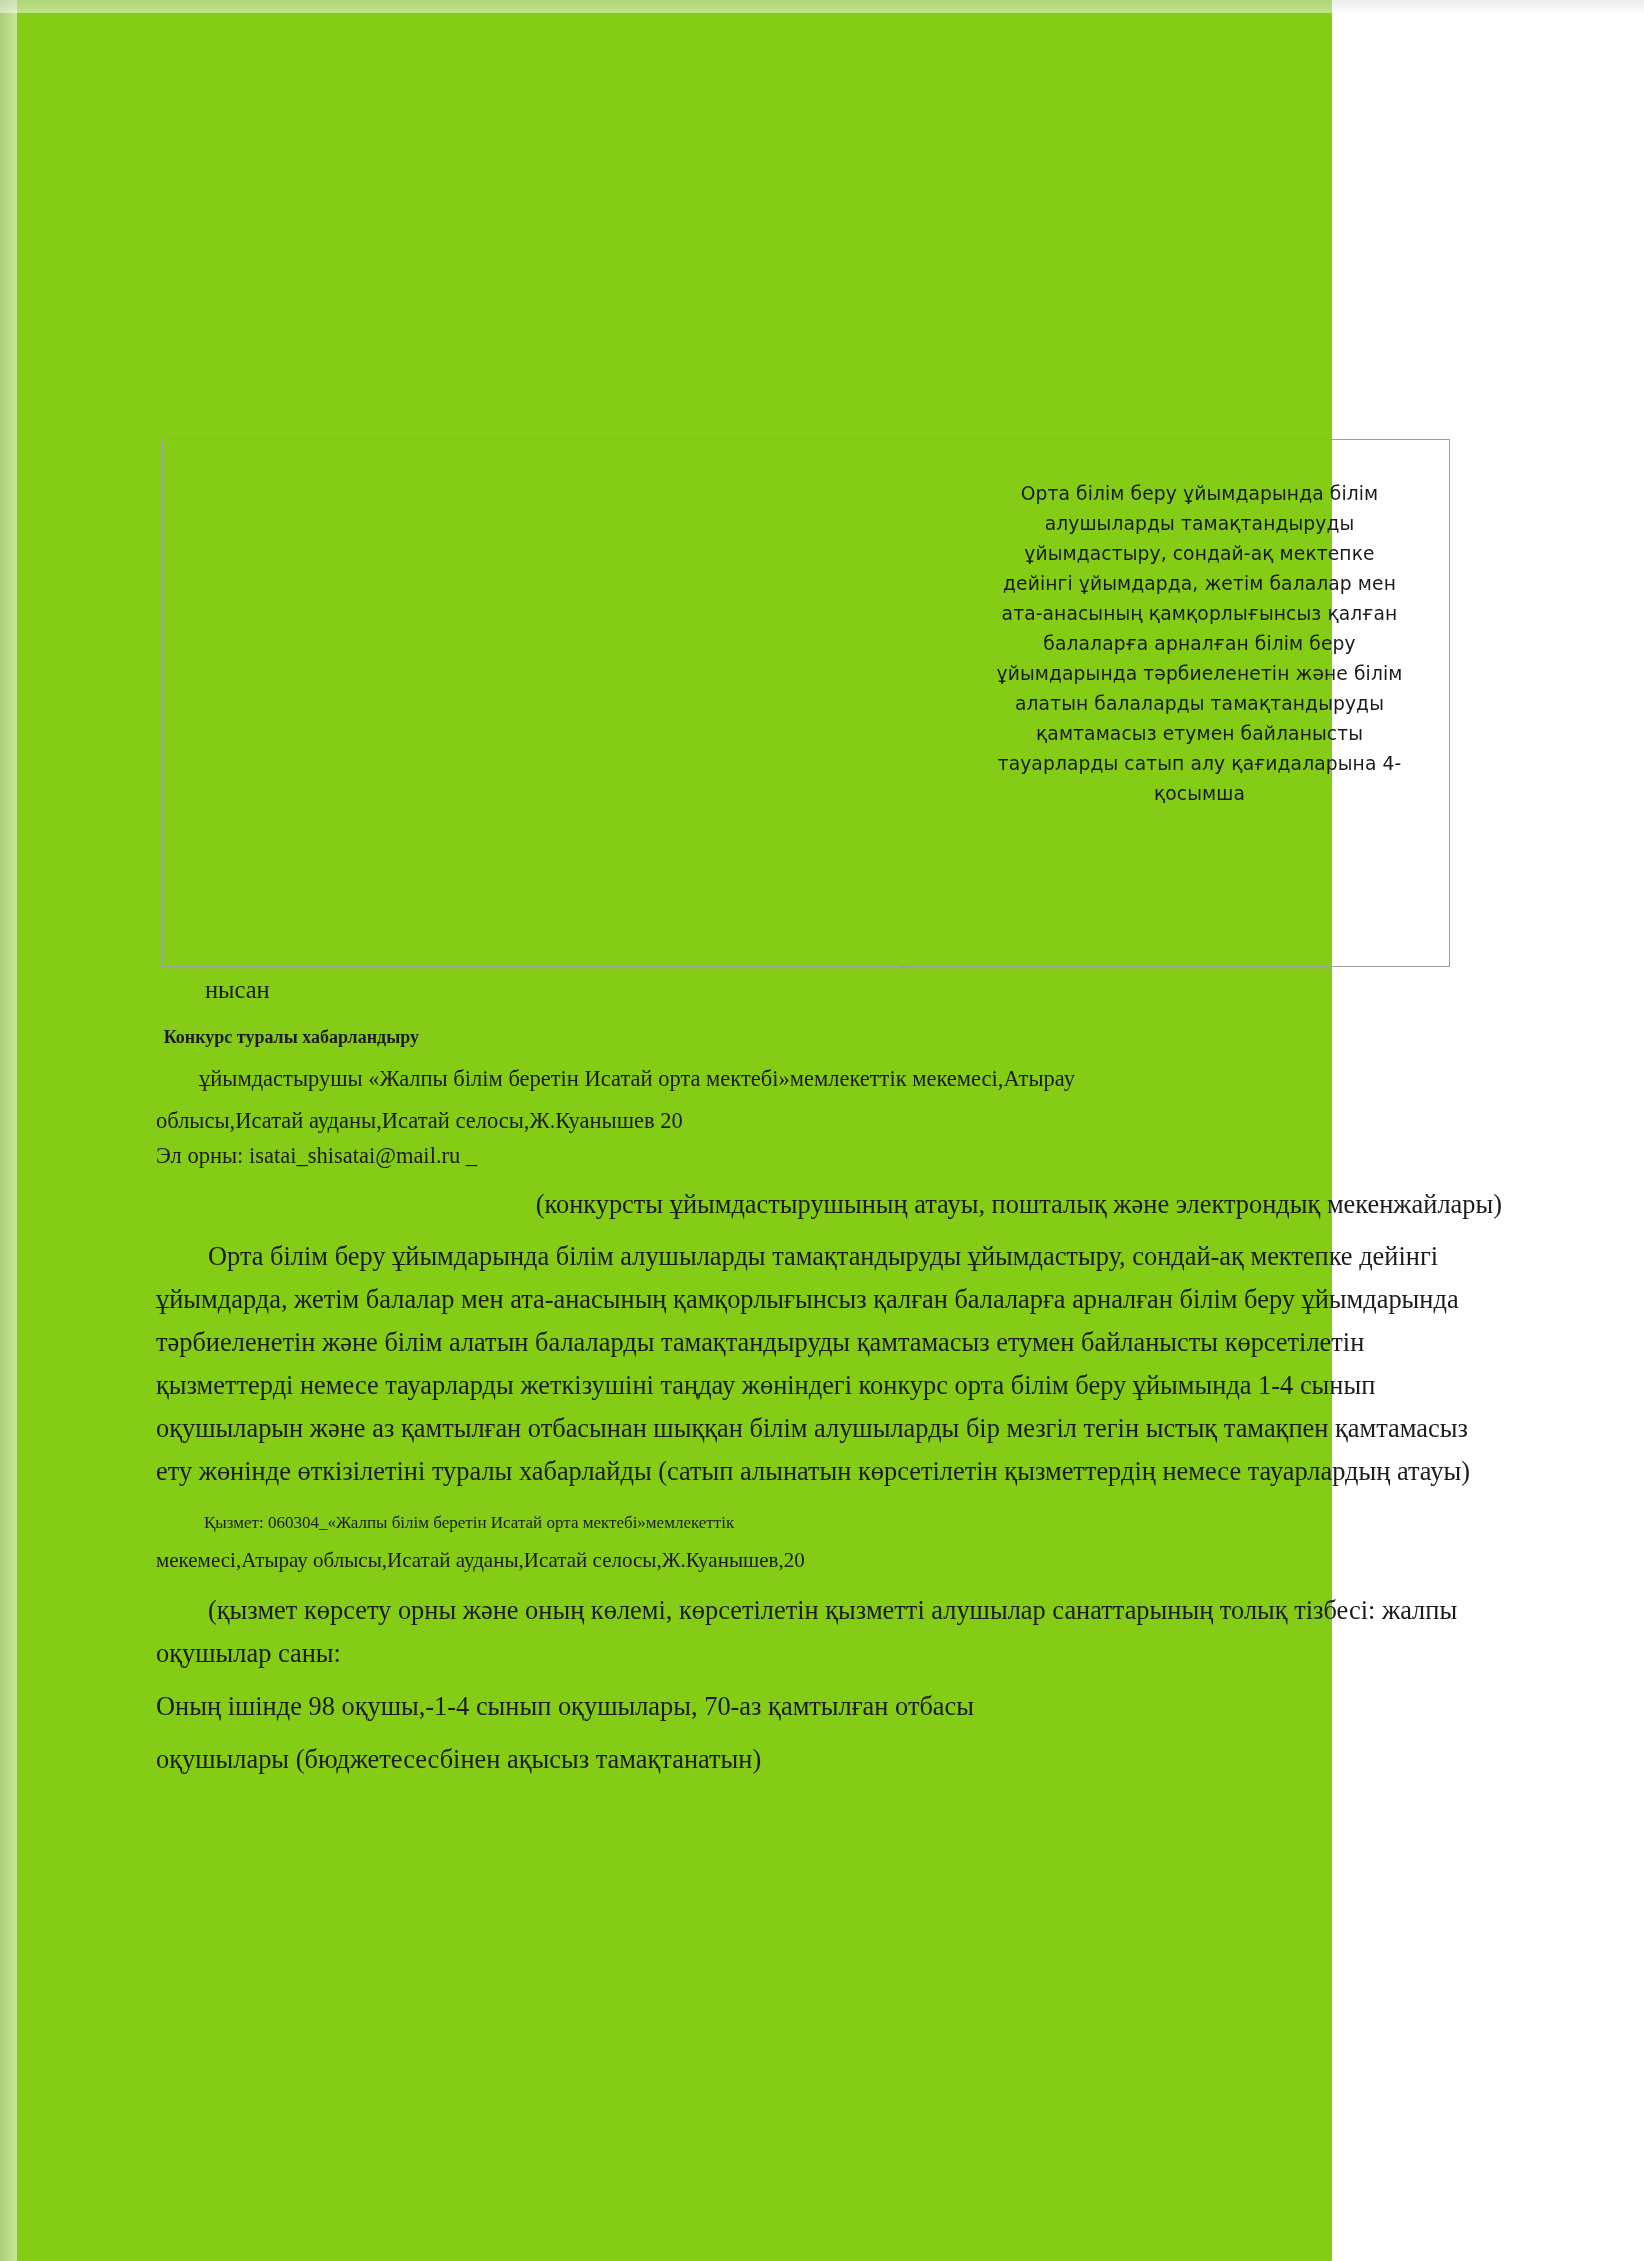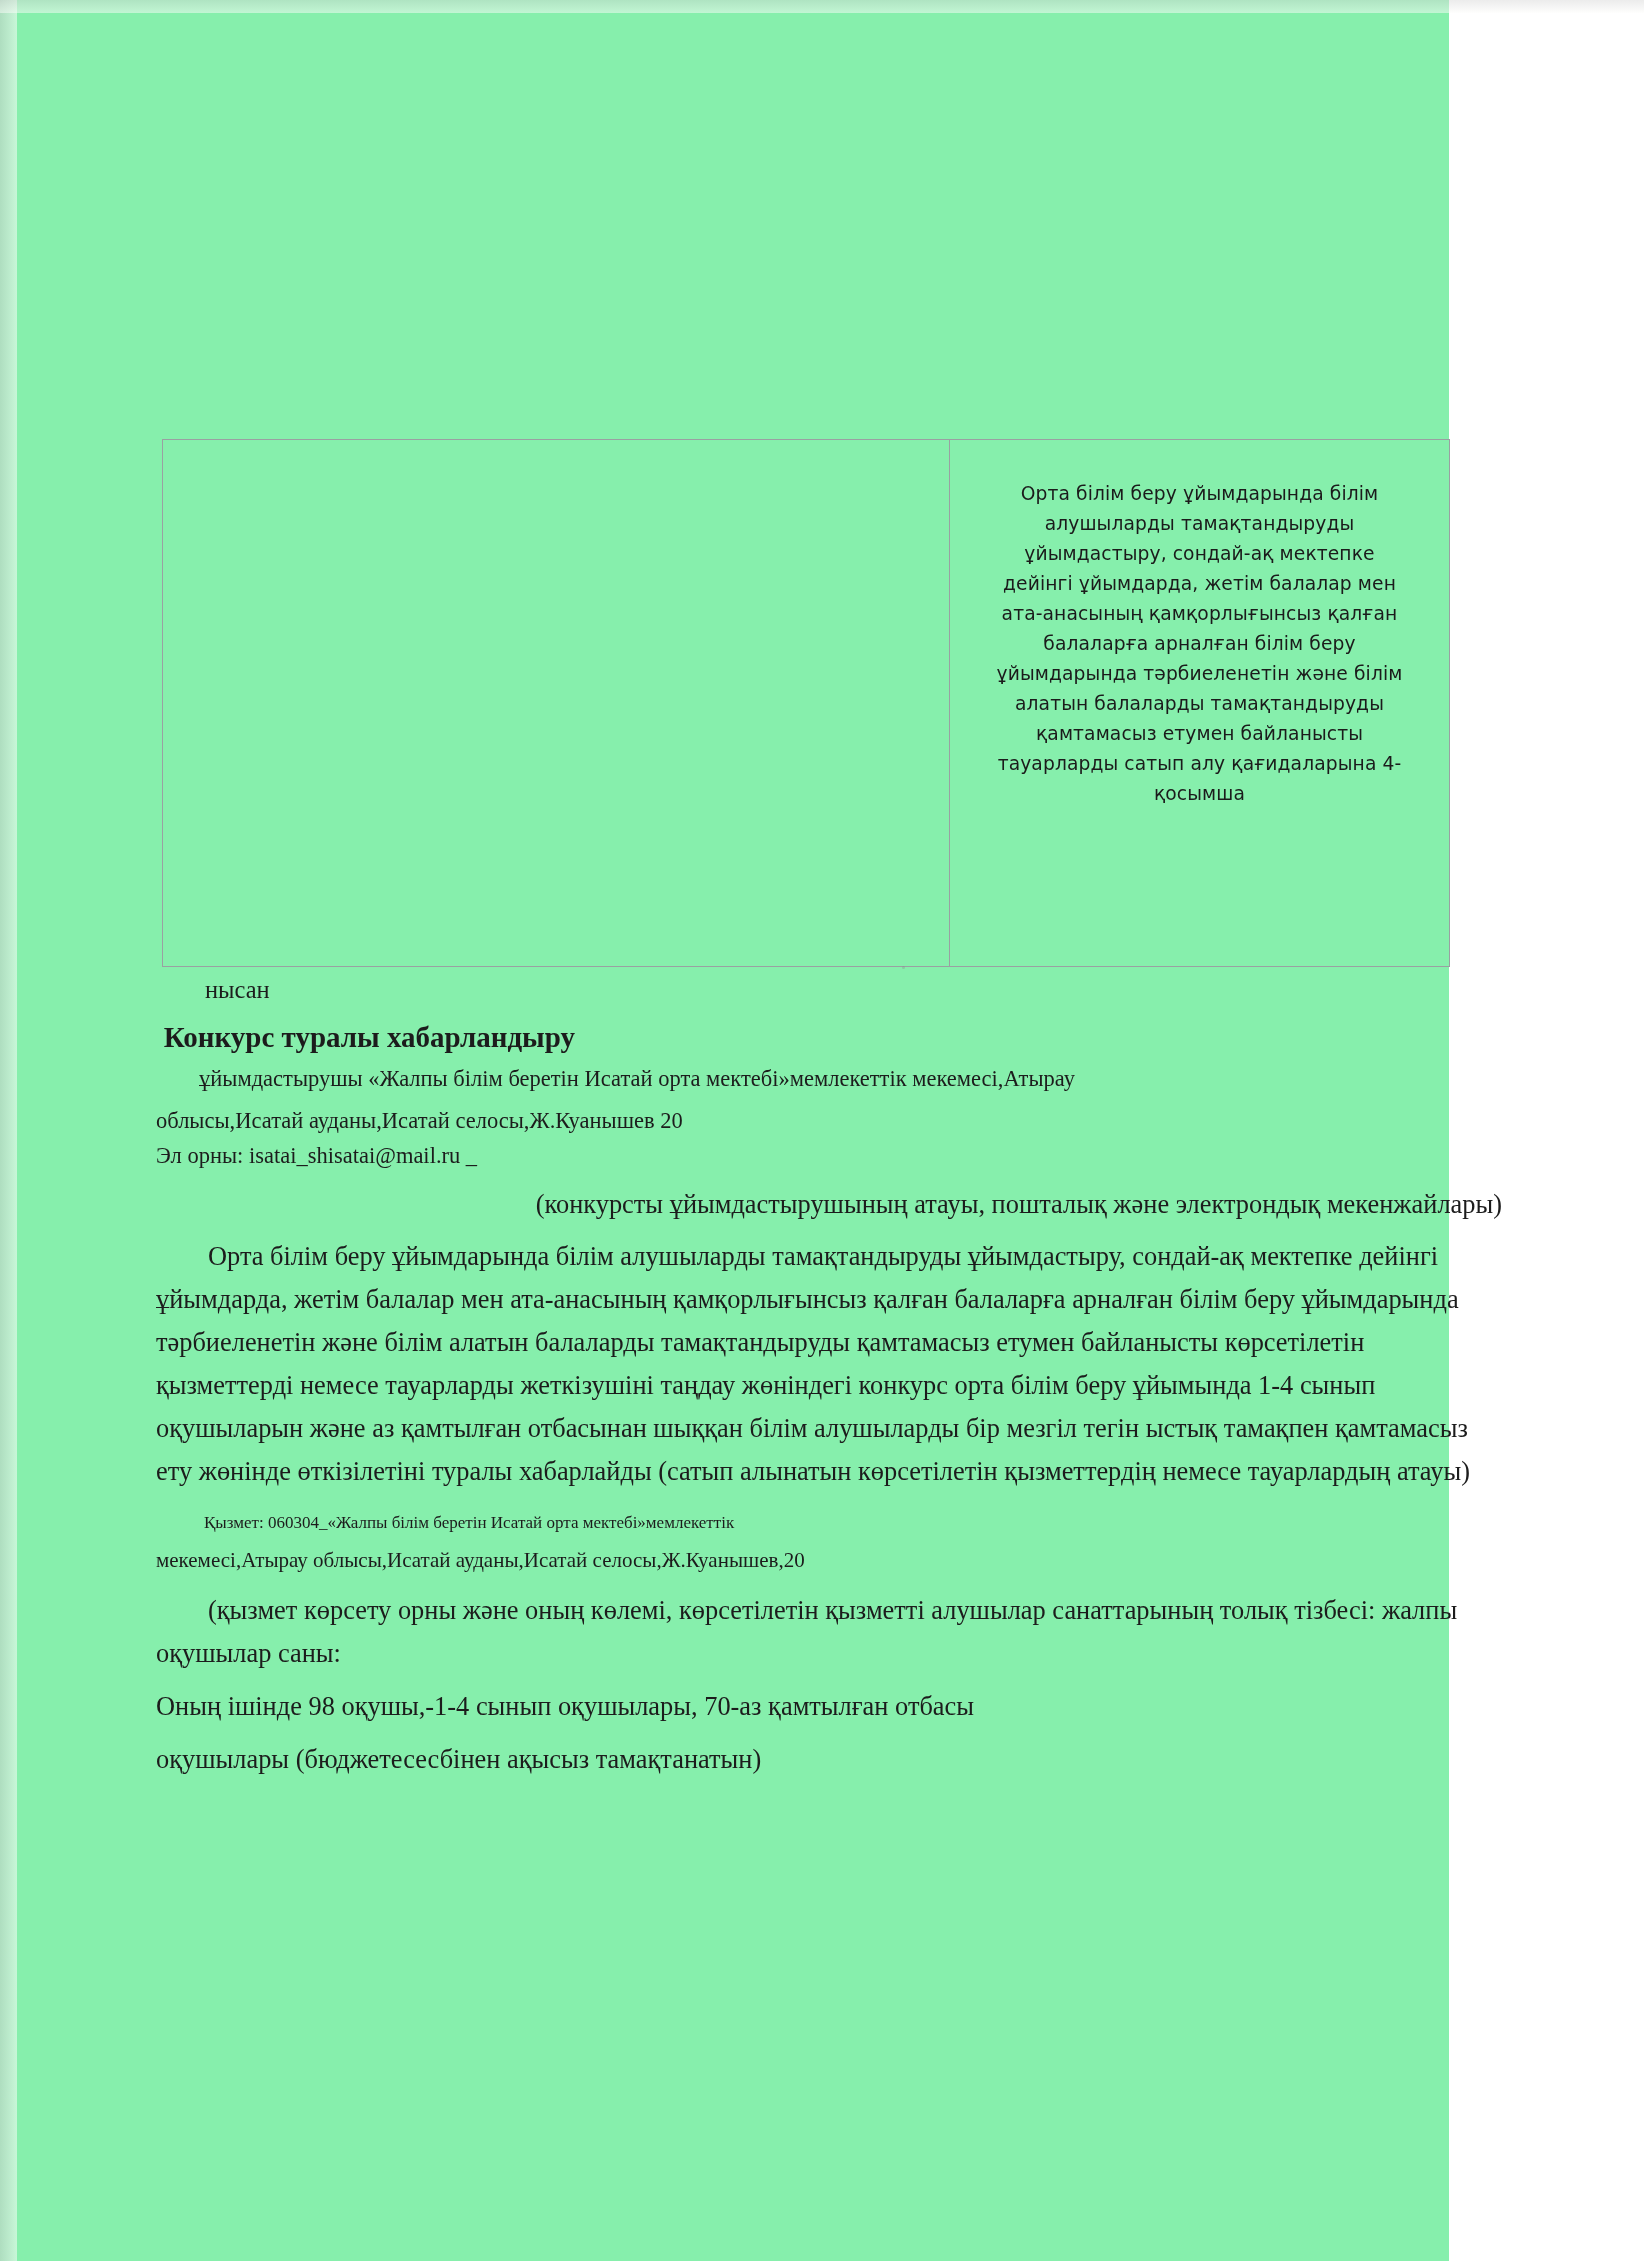--- a/index.html
+++ b/index.html
@@ -13,23 +13,23 @@
     position: relative;
     font-family: "Liberation Serif", serif;
     color: #1c1c1c;
     overflow: hidden;
   }
 
   
   .page {
     position: absolute;
     left: 0; top: 0;
-    width: 1449px;
+    width: 1332px;
     height: 2261px;
-    background: #86efac;
+    background: #84cc16;
   }
 
   
   .scan-edge-left {
     position: absolute;
     left: 0; top: 0;
     width: 17px; height: 2261px;
     background: linear-gradient(to right, #cfcfcf, #fdfdfb);
     opacity: .55;
   }
@@ -87,21 +87,21 @@
   .line-nysan {
     font-family: "Liberation Serif", serif;
     font-size: 24.5px;
     line-height: 33px;
     padding-left: 49px;
   }
 
   .title-bold {
     font-family: "Liberation Serif", serif;
     font-weight: bold;
-    font-size: 29px;
+    font-size: 18px;
     line-height: 36px;
     margin-top: 13px;
     padding-left: 7.7px;
   }
 
   .p-small {
     font-family: "Liberation Serif", serif;
     font-size: 22.5px;
     line-height: 35px;
     margin-top: 6.4px;

